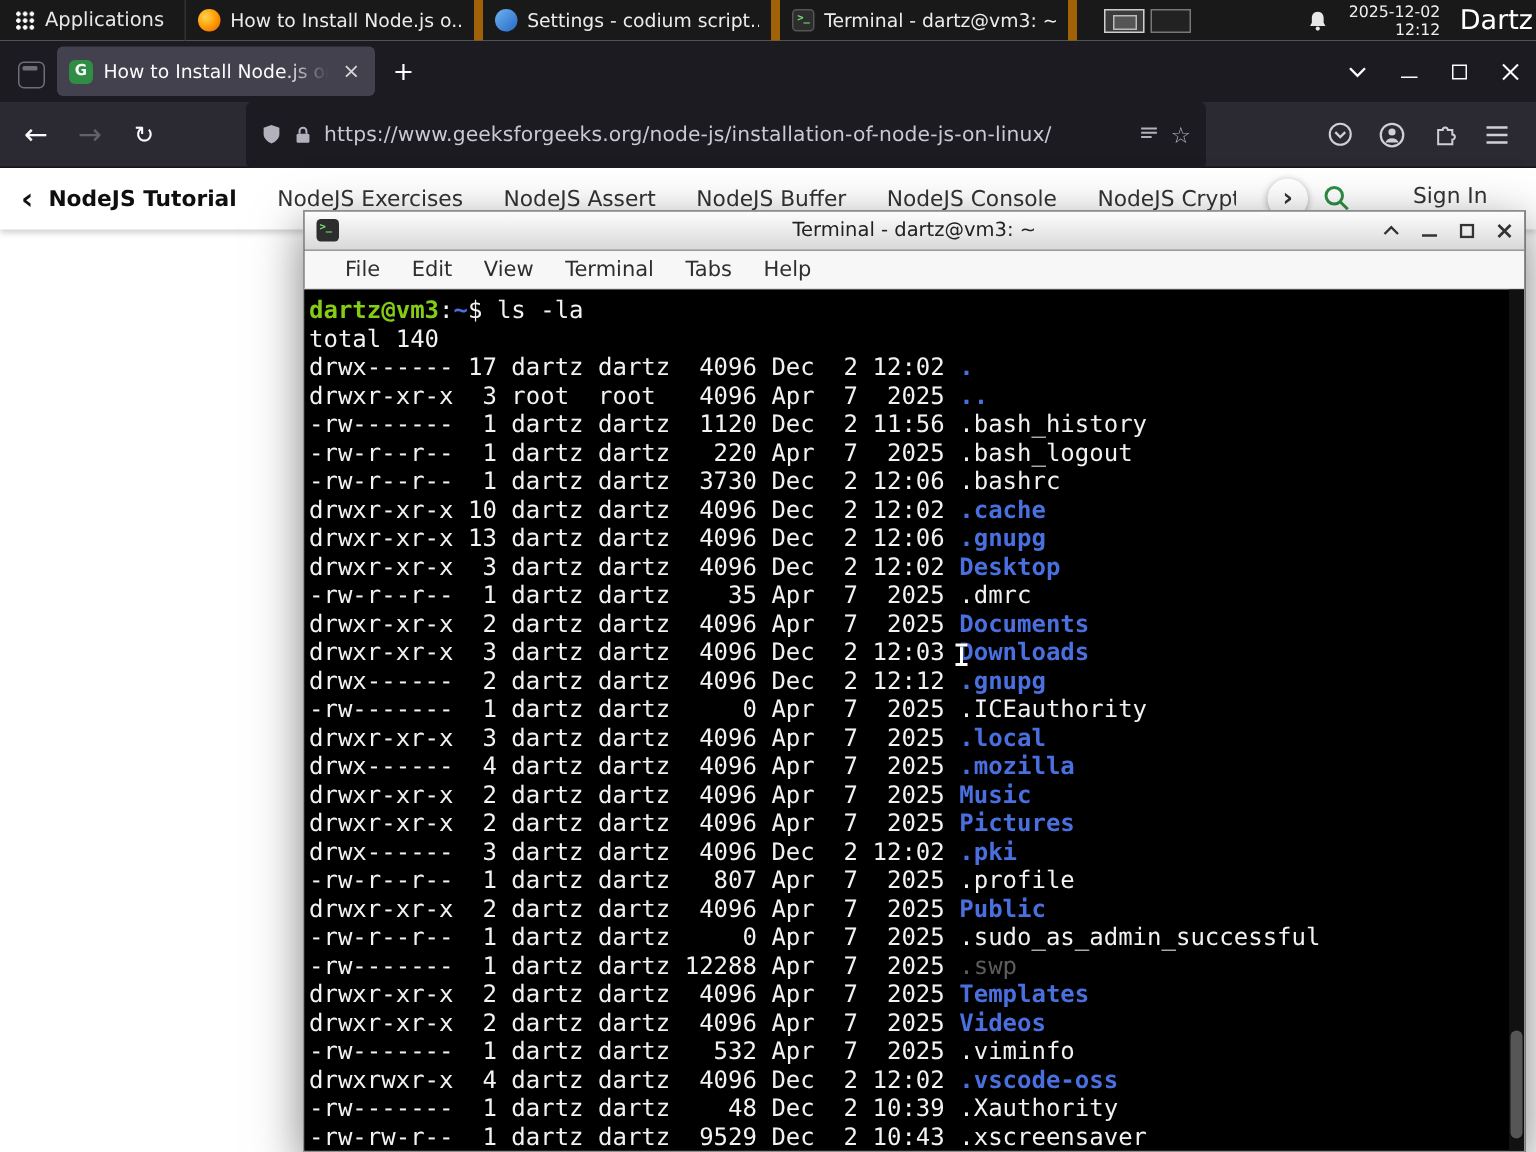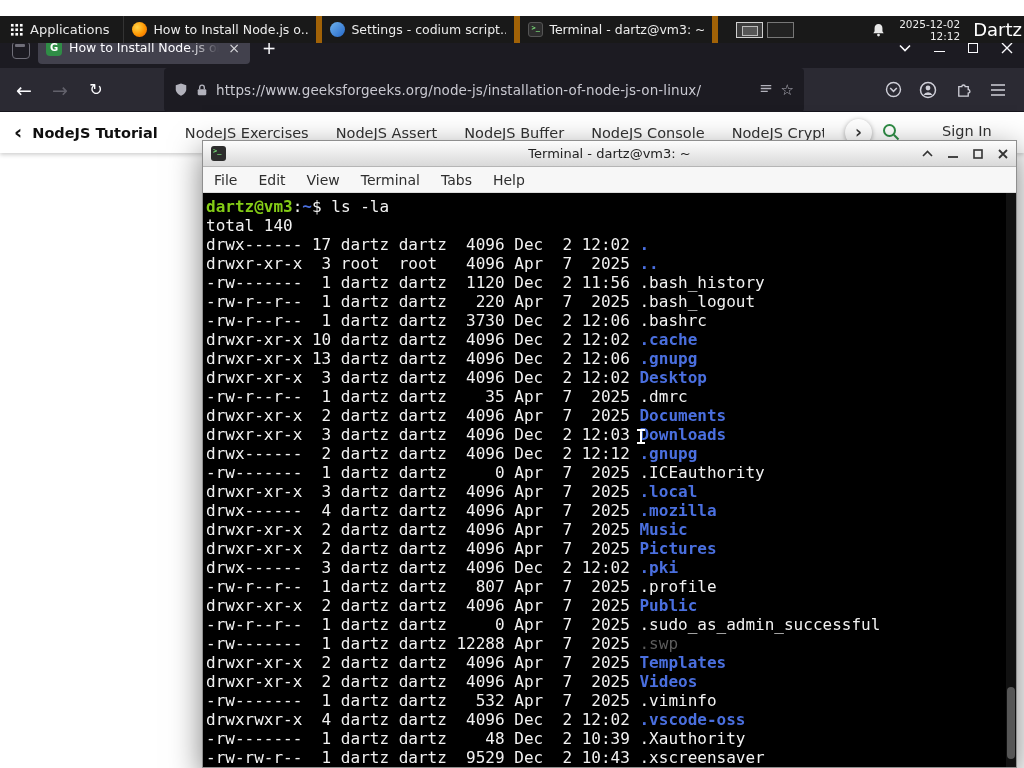--- a/index.html
+++ b/index.html
@@ -1,20 +1,20 @@
 <!DOCTYPE html>
 <html><head>
 <meta charset="utf-8">
 <style>
   *{margin:0;padding:0;box-sizing:border-box}
   html,body{width:1024px;height:768px;overflow:hidden}
   body{position:relative;background:#fff;font-family:"DejaVu Sans",sans-serif;-webkit-font-smoothing:antialiased}
 
   
-  #panel{position:absolute;left:0;top:16px;width:1024px;height:27px;background:#191919;display:flex;align-items:center;color:#e8e8e8;font-size:13px;z-index:50}
+  #panel{position:absolute;left:0;top:0;width:1024px;height:27px;background:#191919;display:flex;align-items:center;color:#e8e8e8;font-size:13px;z-index:50}
   .app-menu{display:flex;align-items:center;gap:7px;padding:0 10px;height:100%;cursor:default}
   .grid-icon{width:13px;height:13px;background:radial-gradient(circle,#fff 1.4px,transparent 1.5px) 0 0/4.5px 4.5px}
   #task-list{display:flex;height:100%;margin-left:4px;border-left:1px solid #333}
   .task{flex:0 0 198px;display:flex;align-items:center;gap:6px;padding:0 8px;border-right:6px solid #a16207;overflow:hidden;cursor:default}
   .tlabel{white-space:nowrap;overflow:hidden;font-size:12.5px;color:#ececec}
   .ticon{width:15px;height:15px;flex:0 0 15px;display:inline-block;position:relative}
   .ticon-firefox{border-radius:50%;background:radial-gradient(circle at 35% 35%,#ffd54a,#ff9500 55%,#e55b0c)}
   .ticon-settings{border-radius:50%;background:linear-gradient(135deg,#6fb3ef,#2568c8)}
   .ticon-terminal{border-radius:3px;background:#2d2d2d;border:1px solid #555}
   .ticon-terminal::after{content:">_";position:absolute;left:2px;top:1px;font:bold 7px "DejaVu Sans Mono",monospace;color:#7ae07a}
@@ -60,21 +60,21 @@
 
   #page{position:absolute;left:0;top:153px;width:1024px;height:615px;background:#fff}
 
   
   #terminal{position:absolute;left:202px;top:140px;width:815px;height:628px;background:#000;border:1px solid #8f8f8f;box-shadow:0 10px 30px rgba(0,0,0,.5);z-index:20}
   .t-titlebar{height:26px;background:linear-gradient(#fdfdfd,#d9d9d9);border-bottom:1px solid #b5b5b5;display:flex;align-items:center;padding:0 8px;position:relative}
   .t-appicon{width:15px;height:15px;border-radius:3px;background:#2d2d2d;position:relative;z-index:2}
   .t-appicon::after{content:">_";position:absolute;left:2px;top:1px;font:bold 7px "DejaVu Sans Mono",monospace;color:#7ae07a}
   .t-title{position:absolute;left:0;right:0;text-align:center;font-size:13px;color:#222}
   .t-btns{margin-left:auto;display:flex;gap:15px;align-items:center;z-index:2;color:#333}
-  .t-menubar{height:26px;background:#f7f7f7;border-bottom:1px solid #dcdcdc;display:flex;align-items:center;gap:21px;padding-left:11px;font-size:14px;color:#2e2e2e}
+  .t-menubar{height:26px;background:#f7f7f7;border-bottom:1px solid #dcdcdc;display:flex;align-items:center;gap:21px;padding-left:27px;font-size:14px;color:#2e2e2e}
   .t-screen{position:absolute;left:0;top:52px;right:0;bottom:0;background:#000;padding:4px 0 0 3px;font:16px/19px "DejaVu Sans Mono",monospace;color:#f2f2f2;overflow:hidden}
   .tline{white-space:pre}
   .p-user{color:#84cc16;font-weight:bold}
   .p-path{color:#4a6fdf;font-weight:bold}
   .n-dir{color:#4a6fdf;font-weight:bold}
   .n-file{color:#f2f2f2}
   .n-dim{color:#5d5d5d}
   .t-scroll{position:absolute;right:0;top:52px;bottom:0;width:10px;background:#111}
   .t-thumb{position:absolute;left:1px;right:1px;top:86%;height:72px;background:#565656;border-radius:5px}
 

